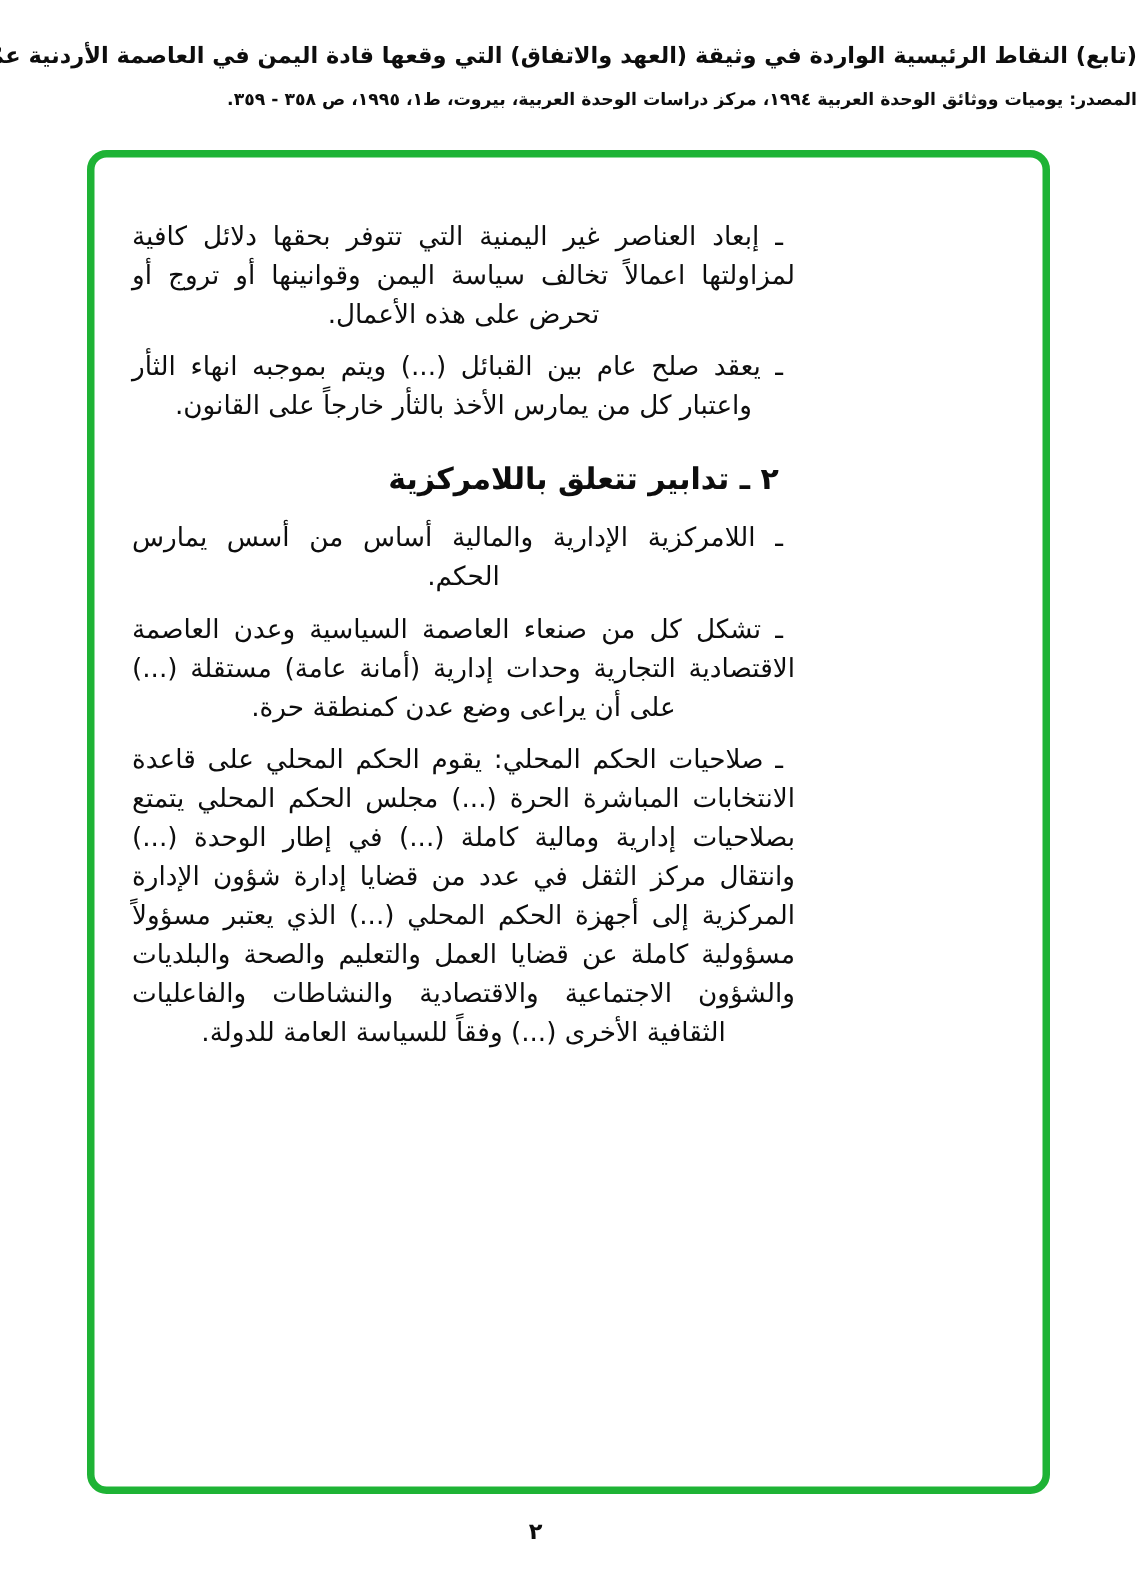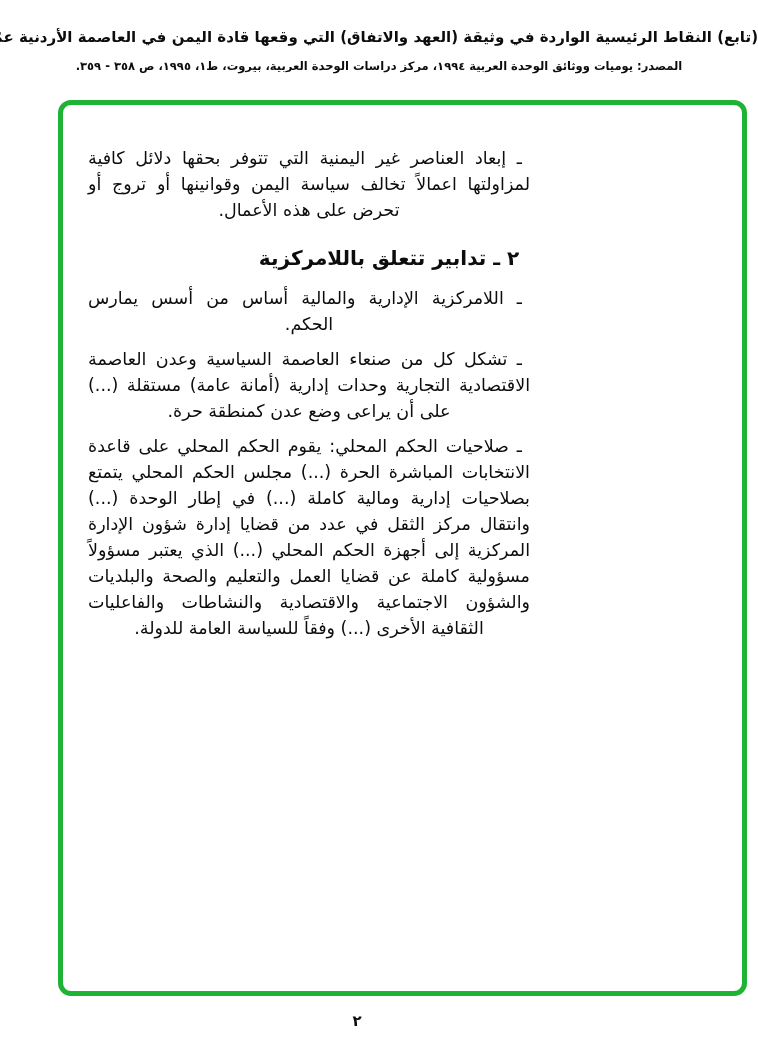--- a/index.html
+++ b/index.html
@@ -16,34 +16,33 @@
   
   .hdr-title {
     position: absolute; top: 26px; left: 0; width: 758px;
     direction: rtl; text-align: center;
     font-weight: bold; font-size: 15px; line-height: 22px;
     white-space: nowrap;
     letter-spacing: 0;
   }
   .hdr-source {
     position: absolute; top: 58px; left: 0; width: 758px;
-    direction: rtl; text-align: center;
+    direction: rtl; text-align: right;
     font-weight: bold; font-size: 11.5px; line-height: 16px;
     white-space: nowrap;
   }
 
   
   .green-box {
     position: absolute; left: 58px; top: 100px;
     width: 632px; height: 886px;
     border: 5px solid #1eb335;
     border-radius: 13px;
     background: #ffffff;
     overflow: hidden;
-    padding-left: 47px;
   }
 
   
   .text-col {
     position: absolute; top: 40px; left: 25px;
     width: 442px;
     direction: rtl;
     text-align: justify;
     text-align-last: center;
     font-size: 17.5px;
@@ -77,20 +76,21 @@
 
   <div class="hdr-title">(تابع) النقاط الرئيسية الواردة في وثيقة (العهد والاتفاق) التي وقعها قادة اليمن في العاصمة الأردنية عمّان.</div>
 
   <div class="hdr-source">المصدر: يوميات ووثائق الوحدة العربية ١٩٩٤، مركز دراسات الوحدة العربية، بيروت، ط١، ١٩٩٥، ص ٣٥٨ - ٣٥٩.</div>
 
   <div class="green-box">
     <div class="text-col">
 
       <p>ـ إبعاد العناصر غير اليمنية التي تتوفر بحقها دلائل كافية لمزاولتها اعمالاً تخالف سياسة اليمن وقوانينها أو تروج أو تحرض على هذه الأعمال.</p>
 
+      <p>ـ يعقد صلح عام بين القبائل (...) ويتم بموجبه انهاء الثأر واعتبار كل من يمارس الأخذ بالثأر خارجاً على القانون.</p>
 
       <div class="section-heading">٢ ـ تدابير تتعلق باللامركزية</div>
 
       <p>ـ اللامركزية الإدارية والمالية أساس من أسس يمارس الحكم.</p>
 
 
       <p>ـ تشكل كل من صنعاء العاصمة السياسية وعدن العاصمة الاقتصادية التجارية وحدات إدارية (أمانة عامة) مستقلة (...) على أن يراعى وضع عدن كمنطقة حرة.</p>
 
       <p>ـ صلاحيات الحكم المحلي: يقوم الحكم المحلي على قاعدة الانتخابات المباشرة الحرة (...) مجلس الحكم المحلي يتمتع بصلاحيات إدارية ومالية كاملة (...) في إطار الوحدة (...) وانتقال مركز الثقل في عدد من قضايا إدارة شؤون الإدارة المركزية إلى أجهزة الحكم المحلي (...) الذي يعتبر مسؤولاً مسؤولية كاملة عن قضايا العمل والتعليم والصحة والبلديات والشؤون الاجتماعية والاقتصادية والنشاطات والفاعليات الثقافية الأخرى (...) وفقاً للسياسة العامة للدولة.</p>
 

